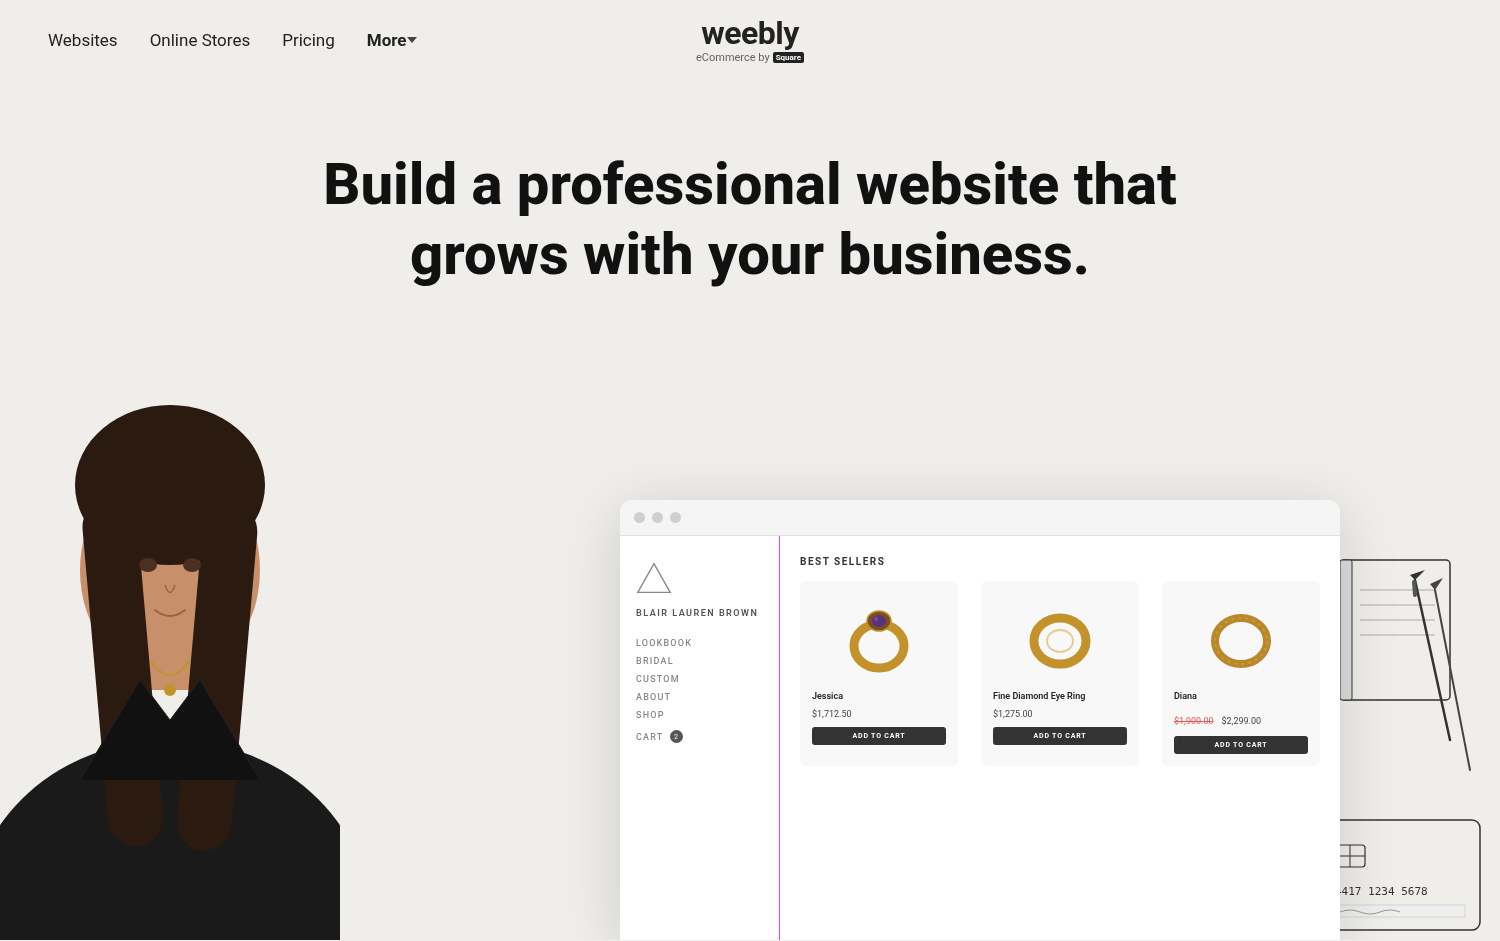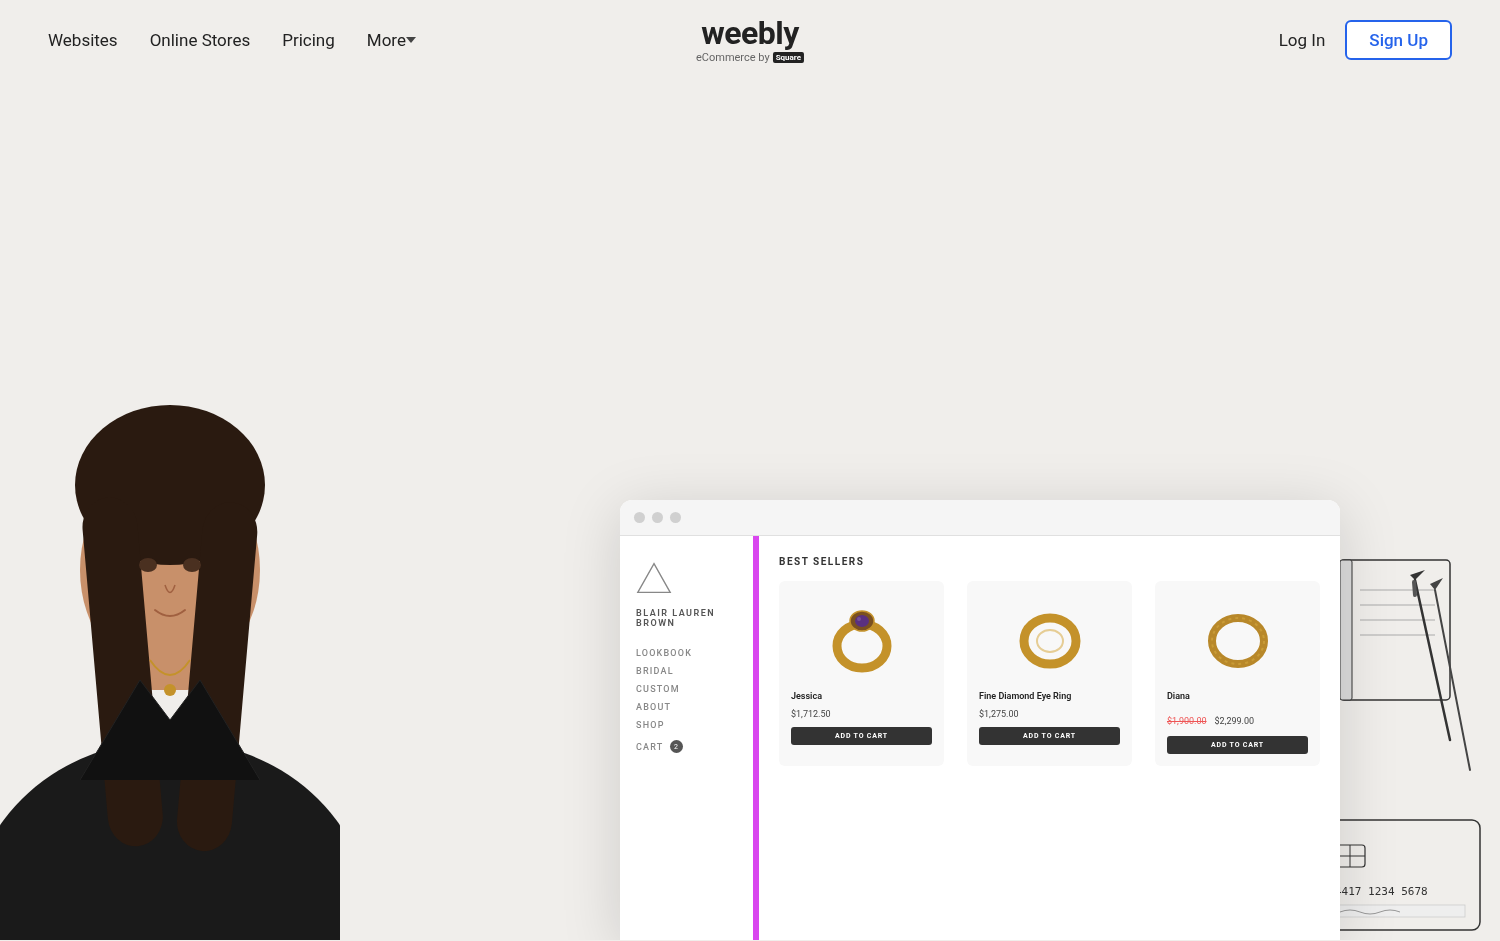--- a/index.html
+++ b/index.html
@@ -31,20 +31,21 @@
       font-size: 17px;
       color: #222;
       cursor: pointer;
       text-decoration: none;
       font-weight: 400;
     }
     .nav-more {
       display: flex;
       align-items: center;
       gap: 0;
+      font-weight: bold;
     }
     .chevron-down {
       width: 10px;
       height: 6px;
       border-left: 5px solid transparent;
       border-right: 5px solid transparent;
       border-top: 6px solid #444;
       display: inline-block;
     }
     .nav-logo {
@@ -175,22 +176,22 @@
       width: 11px;
       height: 11px;
       border-radius: 50%;
       background: #d0d0d0;
     }
     .browser-content {
       display: flex;
       height: calc(100% - 36px);
     }
     .browser-sidebar {
-      width: 139px;
-      border-right: 6px solid #d946ef;
+      width: 160px;
+      border-right: 1px solid #d946ef;
       padding: 24px 16px;
       flex-shrink: 0;
     }
     .brand-triangle {
       width: 36px;
       height: 36px;
       margin-bottom: 8px;
     }
     .brand-name {
       font-size: 9px;
@@ -318,28 +319,25 @@
   </div>
 
   <div class="nav-logo">
     <span class="nav-logo-text">weebly</span>
     <span class="nav-logo-sub">
       <span>eCommerce by</span>
       <span class="square-icon">Square</span>
     </span>
   </div>
 
-  <div class="nav-right">
-    <button class="btn-login">Log In</button>
-    <button class="btn-signup">Sign Up</button>
-  </div>
 </nav>
 
 <section class="hero">
 
+  <h1 class="hero-headline">Build a professional website that grows with your business.</h1>
 
 
   <div class="person-image">
     <svg width="340" height="640" viewBox="0 0 340 640" xmlns="http://www.w3.org/2000/svg">
 
       <ellipse cx="170" cy="620" rx="200" ry="180" fill="#1a1a1a"></ellipse>
 
       <rect x="145" y="310" width="50" height="80" fill="#c8906a" rx="8"></rect>
 
       <ellipse cx="170" cy="270" rx="90" ry="110" fill="#c8906a"></ellipse>

